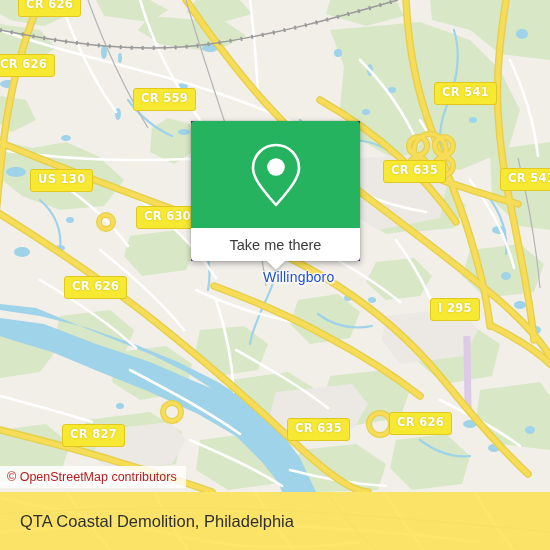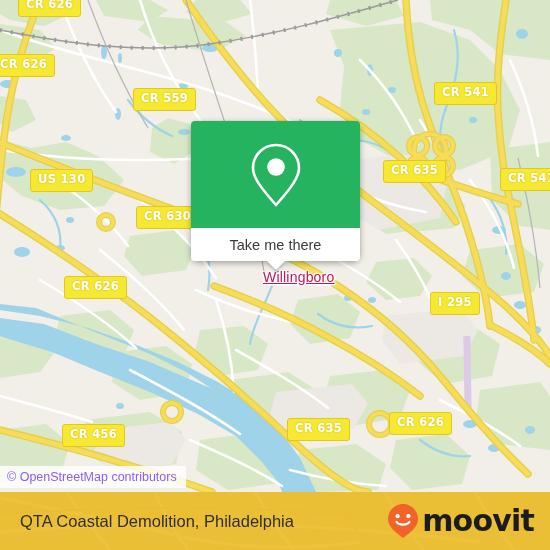--- a/index.html
+++ b/index.html
@@ -44,40 +44,39 @@
     line-height: 1;
     padding: 4px 7px 5px 7px;
     white-space: nowrap;
     text-shadow: 0 0 2px rgba(120,105,0,.35);
     box-sizing: border-box;
   }
 
   
   .place-label {
     position: absolute;
-    color: #be185d;
+    color: #1d4ed8;
     font-family: "Liberation Sans", sans-serif;
     font-size: 14px;
     letter-spacing: .2px;
     white-space: nowrap;
     text-shadow:
        1.5px 0 1.5px #fff, -1.5px 0 1.5px #fff,
        0 1.5px 1.5px #fff, 0 -1.5px 1.5px #fff,
        1px 1px 1.5px #fff, -1px -1px 1.5px #fff;
-    text-decoration: underline;
   }
 
   
   #popup {
     position: absolute;
     left: 191px;
     top: 121px;
     width: 169px;
     height: 140px;
-    border-radius: 8px;
+    border-radius: 0;
     background: #4c1d95;
     box-shadow: 0 2px 6px rgba(0,0,0,0.33), 0 0 1px rgba(0,0,0,0.25);
     overflow: visible;
   }
   #popup-green {
     position: absolute;
     left: 0; top: 0;
     width: 169px;
     height: 107px;
     background: #26b35f;
@@ -118,35 +117,35 @@
   
   #attribution {
     position: absolute;
     left: 0;
     top: 466px;
     height: 22px;
     padding: 0 9px 0 7px;
     display: flex;
     align-items: center;
     background: rgba(255,255,255,0.82);
-    color: #8b5cf6;
+    color: #b91c1c;
     font-size: 12.5px;
     font-family: "Liberation Sans", sans-serif;
     white-space: nowrap;
     box-sizing: border-box;
   }
 
   
   #footer {
     position: absolute;
     left: 0;
     top: 492px;
     width: 550px;
     height: 58px;
-    background: #eab308;
+    background: #fde047;
     overflow: hidden;
   }
   #footer-watermark {
     position: absolute;
     left: 0; top: 0;
     width: 550px; height: 58px;
     opacity: 0.20;
   }
   #footer-title {
     position: absolute;
@@ -395,22 +394,22 @@
 
     <div class="shield" style="left:18px;  top:-6px;">CR 626</div>
     <div class="shield" style="left:-8px;  top:54px;">CR 626</div>
     <div class="shield" style="left:133px; top:88px;">CR 559</div>
     <div class="shield" style="left:30px;  top:169px;text-align:center;">US 130</div>
     <div class="shield" style="left:136px; top:206px;">CR 630</div>
     <div class="shield" style="left:64px;  top:276px;">CR 626</div>
     <div class="shield" style="left:434px; top:82px;">CR 541</div>
     <div class="shield" style="left:383px; top:160px;">CR 635</div>
     <div class="shield" style="left:500px; top:168px;">CR 541</div>
-    <div class="shield" style="left:430px; top:292px;">I 295</div>
-    <div class="shield" style="left:62px;  top:424px;">CR 456</div>
+    <div class="shield" style="left:430px; top:298px;">I 295</div>
+    <div class="shield" style="left:62px;  top:424px;">CR 827</div>
     <div class="shield" style="left:287px; top:418px;">CR 635</div>
     <div class="shield" style="left:389px; top:412px;">CR 626</div>
 
     <div id="popup">
       <div id="popup-green">
         <svg id="popup-pin" width="56" height="68" viewBox="0 0 56 68">
           <path d="M28 4 C15.3 4 5 14.3 5 27 C5 36 12 46 28 64 C44 46 51 36 51 27 C51 14.3 40.7 4 28 4 Z" fill="none" stroke="#ffffff" stroke-width="2.6" stroke-linejoin="round"></path>
           <circle cx="28" cy="26" r="8.8" fill="#ffffff"></circle>
         </svg>
       </div>
@@ -434,24 +433,15 @@
         <path d="M0,40 C80,34 160,30 240,32 C320,34 400,40 480,50"></path>
       </g>
       <g stroke="#e8e4dc" stroke-width="1.6" fill="none">
         <path d="M0,22 C90,16 180,14 270,18 C360,22 450,30 550,40"></path>
         <path d="M320,-10 C336,16 354,38 376,58"></path>
       </g>
     </svg>
 
     <div id="footer-title">QTA Coastal Demolition, Philadelphia</div>
 
-    <div id="footer-logo">
-      <svg width="32" height="36" viewBox="0 0 32 36">
-        <path d="M16 1 C7.7 1 1 7.7 1 16 C1 23 7 28.5 16 35 C25 28.5 31 23 31 16 C31 7.7 24.3 1 16 1 Z" fill="#f2632a"></path>
-        <circle cx="10.6" cy="13.2" r="2.1" fill="#ffffff"></circle>
-        <circle cx="21.4" cy="13.2" r="2.1" fill="#ffffff"></circle>
-        <path d="M9.6 19 C11.6 22.4 20.4 22.4 22.4 19" fill="none" stroke="#ffffff" stroke-width="2.3" stroke-linecap="round"></path>
-      </svg>
-      <span id="logo-word">moovit</span>
-    </div>
   </div>
 
 </div>
 
 </body></html>

